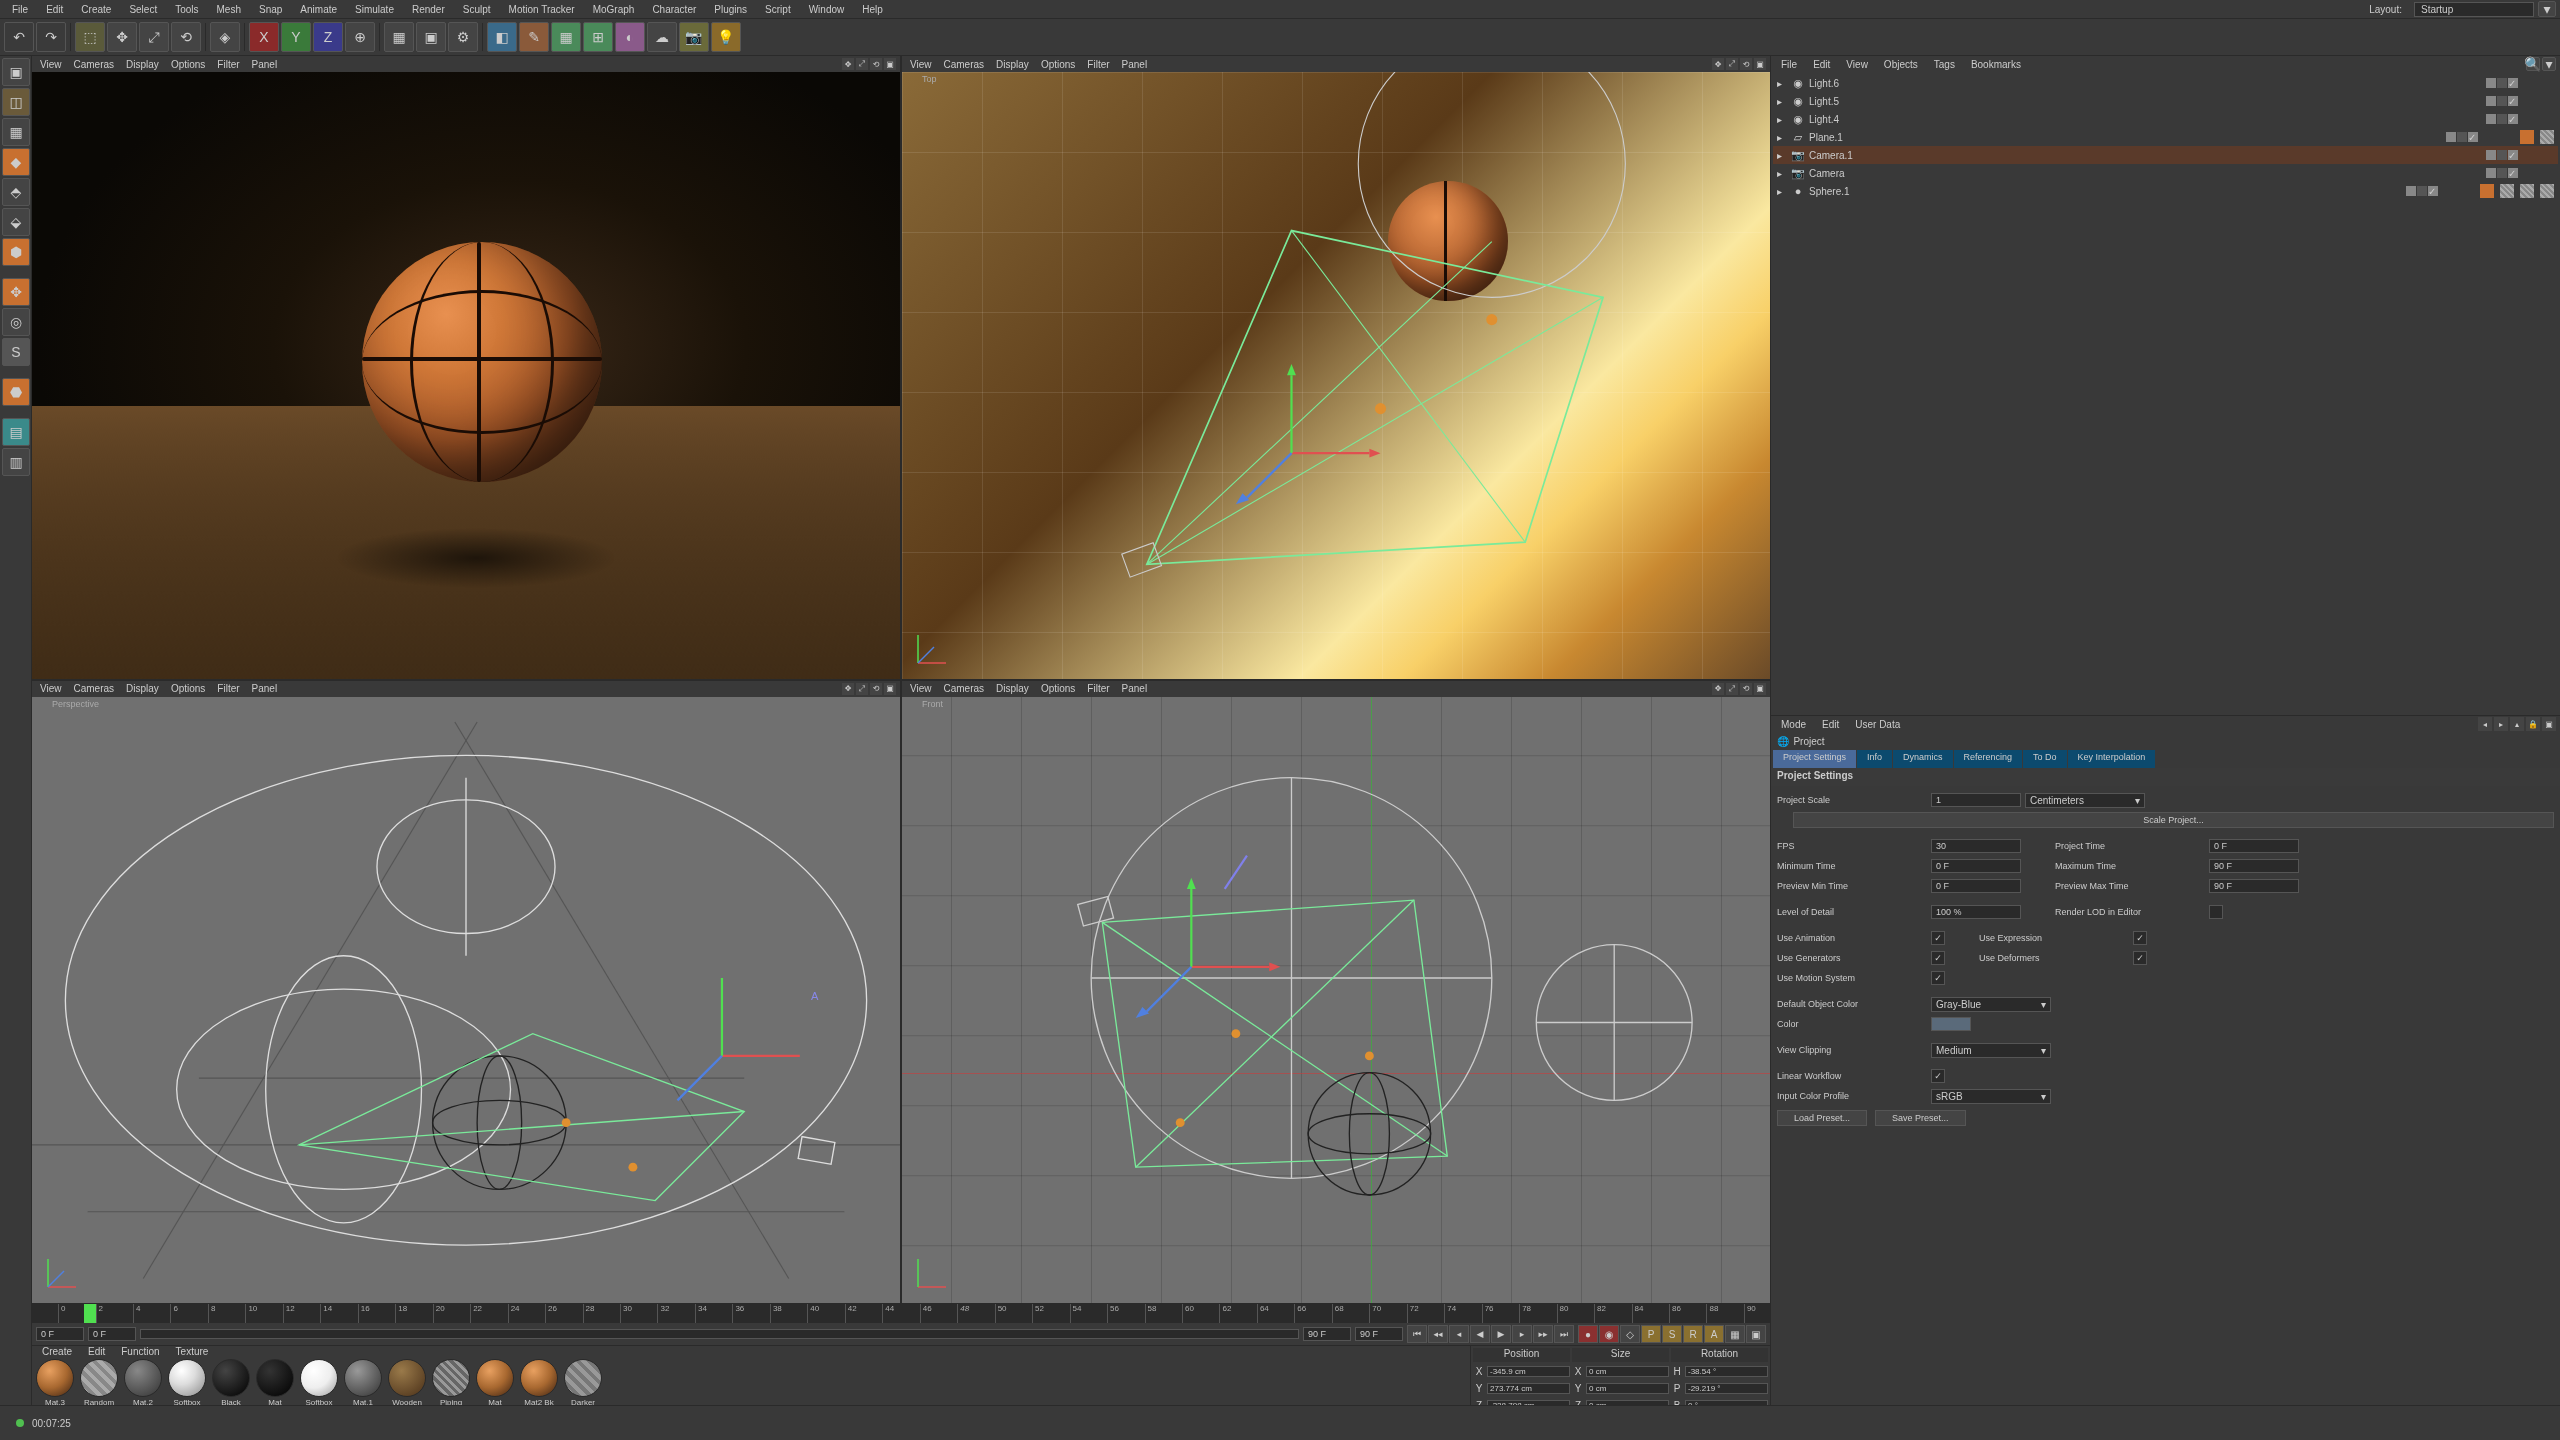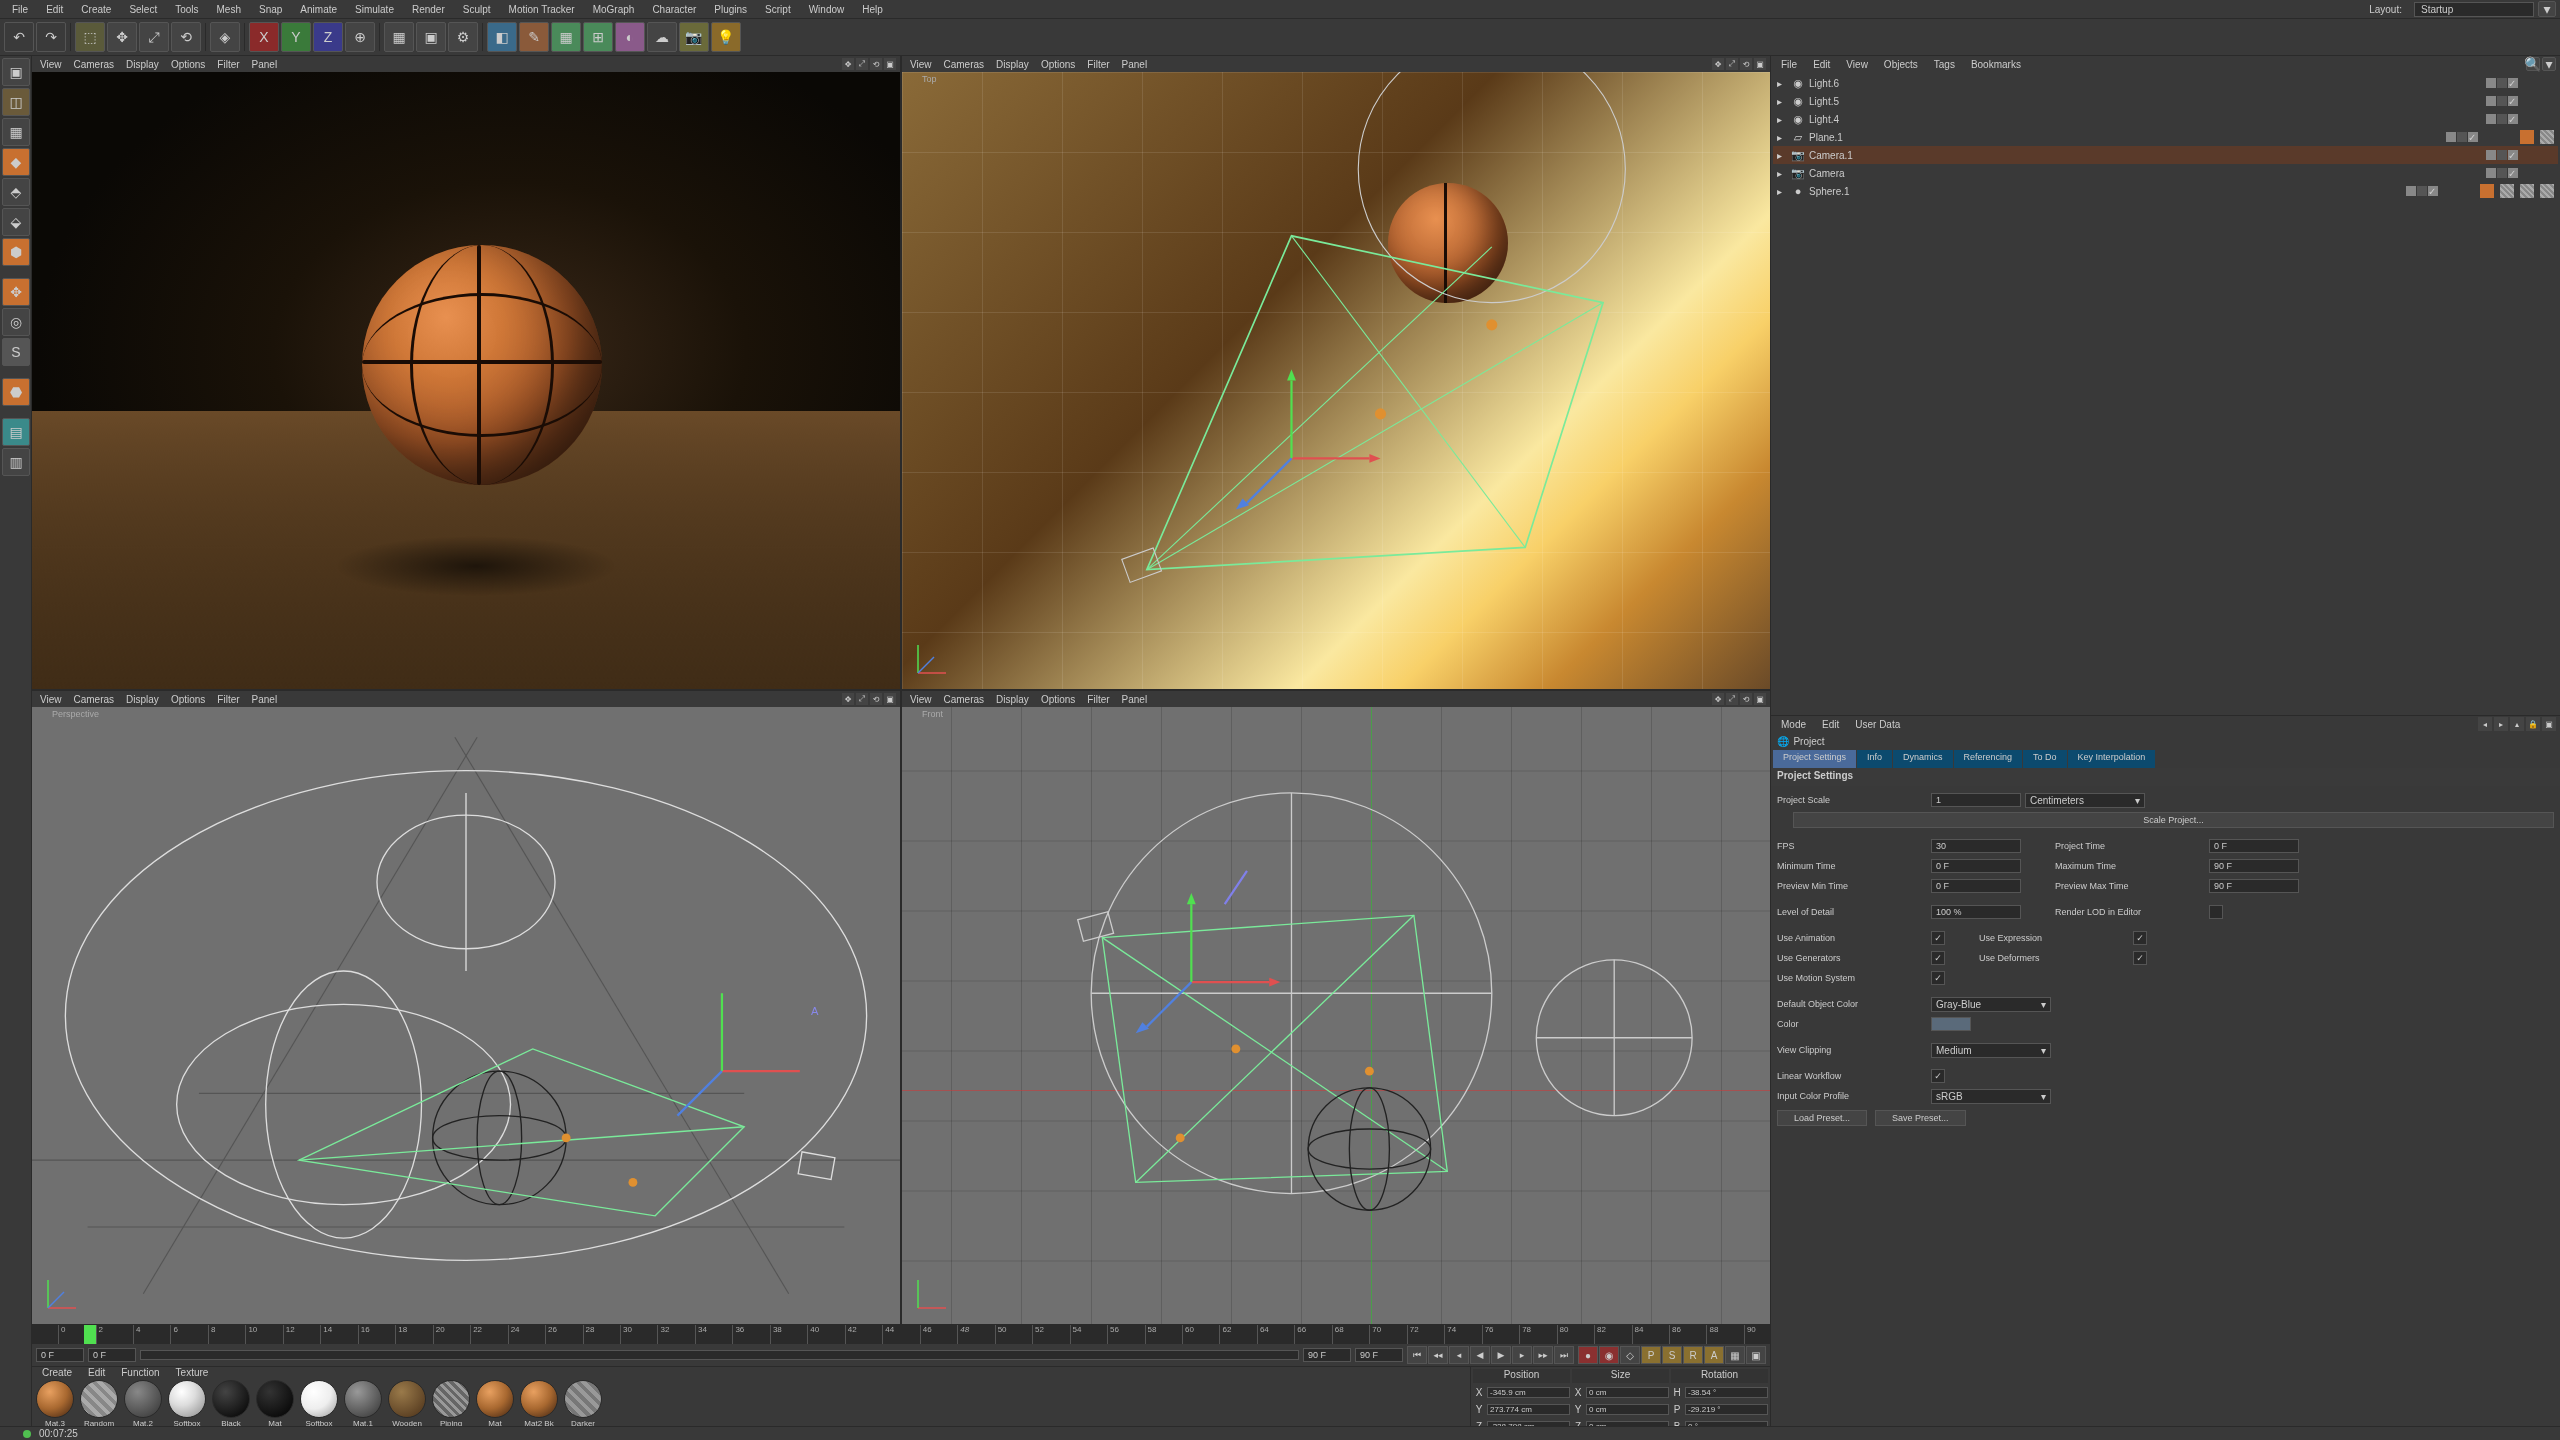--- a/index.html
+++ b/index.html
@@ -115,21 +115,21 @@
 .attrbody{flex:1;padding:4px 6px;overflow:auto}
 .attrfield{display:flex;align-items:center;height:20px;gap:4px}
 .attrfield .albl{width:150px;font-size:9px}
 .attrfield .ainp{width:90px;background:#2a2a2a;border:1px solid #555;padding:1px 4px;font-size:9px}
 .attrfield .asel{width:120px;background:#2a2a2a;border:1px solid #555;padding:1px 4px;font-size:9px;display:flex;justify-content:space-between}
 .attrfield .achk{width:14px;height:14px;background:#2a2a2a;border:1px solid #555;display:flex;align-items:center;justify-content:center;font-size:9px}
 .attrfield .albl2{margin-left:30px;width:150px;font-size:9px}
 .attrbtn{background:#444;border:1px solid #555;padding:2px 16px;font-size:9px;cursor:pointer}
 .attrbtnrow{display:flex;gap:8px;margin-top:4px}
 
-.statusbar{height:14px;background:#393939;display:flex;align-items:center;padding:0 23px;gap:8px;border-top:1px solid #2a2a2a;font-size:9px}
+.statusbar{height:35px;background:#393939;display:flex;align-items:center;padding:0 16px;gap:8px;border-top:1px solid #2a2a2a;font-size:9px}
 .statusbar .dot{width:8px;height:8px;border-radius:50%;background:#50c050}
 .brand{position:absolute;left:2px;bottom:24px;transform:rotate(-90deg);transform-origin:left bottom;font-size:9px;color:#888;letter-spacing:1px}
 </style>
 </head>
 <body>
 
 <div class="app">
   <div class="menubar">
     <span>File</span>
     <span>Edit</span>

